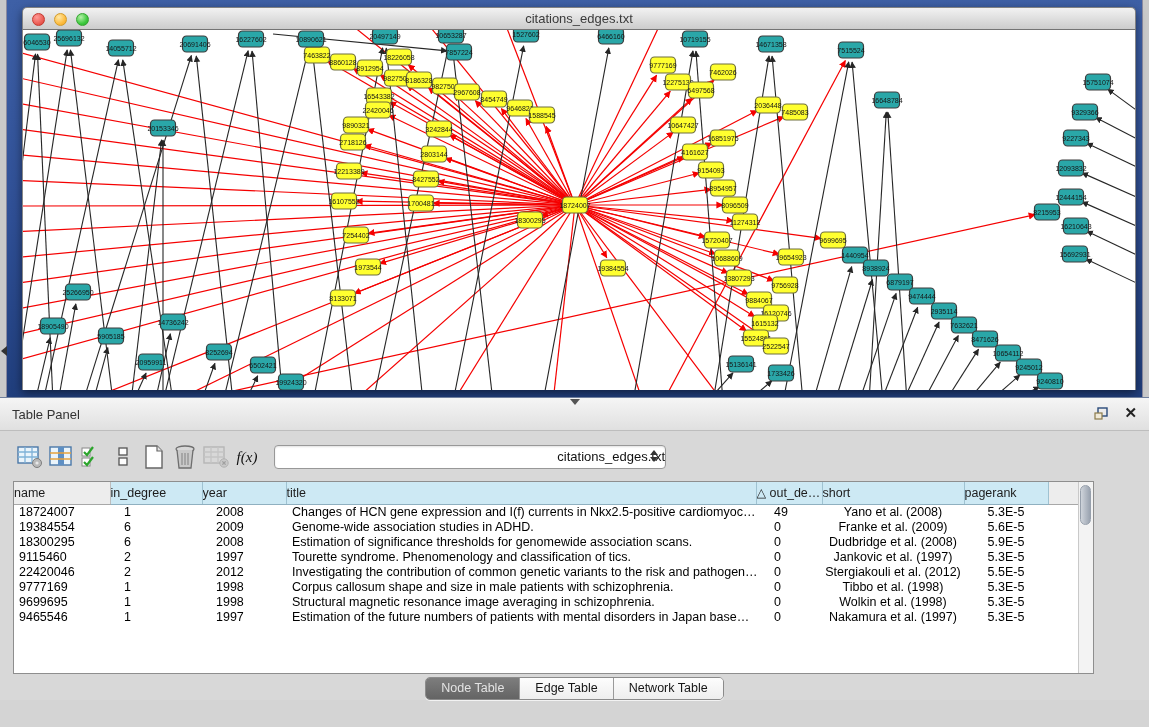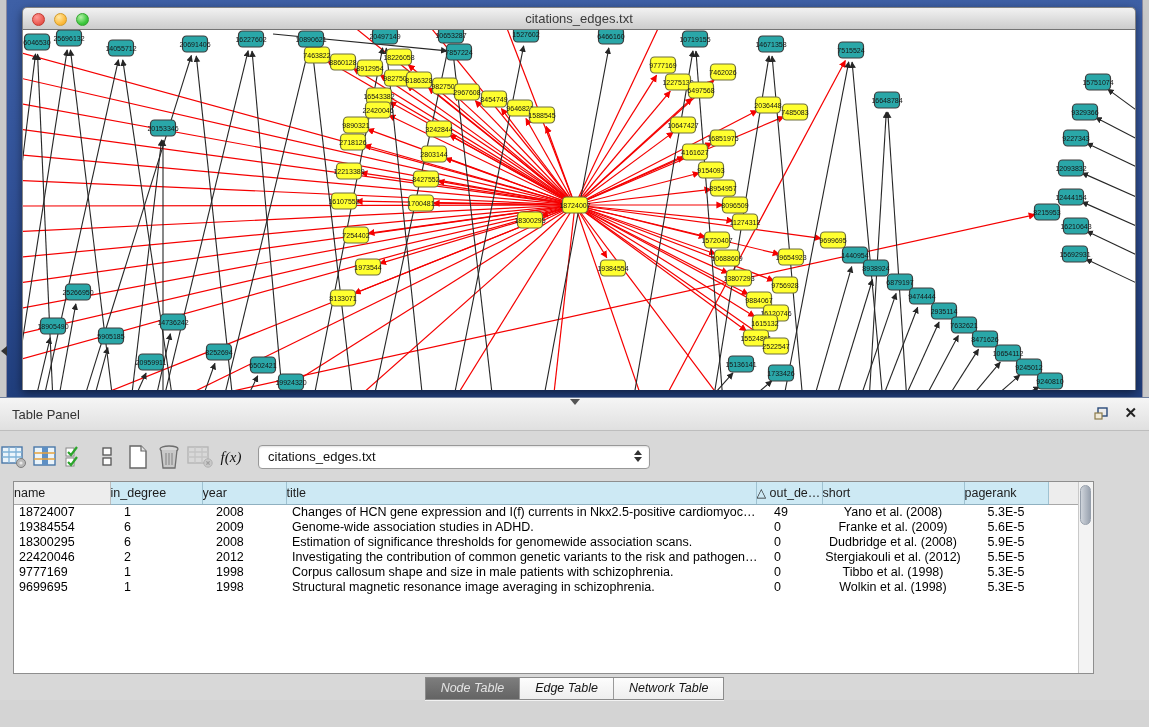--- a/index.html
+++ b/index.html
@@ -37,21 +37,21 @@
   
   .tp-header { position:absolute; left:0; top:397px; width:1149px; height:34px;
                background:linear-gradient(#f5f5f5,#e0e0e0); border-top:1px solid #6f7f9d; border-bottom:1px solid #bdbdbd; }
   .tp-title { position:absolute; left:12px; top:9px; font-size:13px; color:#333; }
   .splitter-tri { position:absolute; left:570px; top:1px; width:0; height:0;
                   border-left:5px solid transparent; border-right:5px solid transparent; border-top:6px solid #555; }
   .float-btn { position:absolute; right:38px; top:8px; width:18px; height:16px; cursor:default; }
   .close-btn { position:absolute; right:12px; top:6px; font-size:15px; font-weight:bold; color:#222; cursor:default; }
 
   .tp-body { position:absolute; left:0; top:431px; width:1149px; height:269px; background:#d8d8d8; }
-  .toolbar { position:absolute; left:0; top:8px; height:36px; display:flex; align-items:center; gap:3px; }
+  .toolbar { position:absolute; left:16px; top:8px; height:36px; display:flex; align-items:center; gap:3px;text-align:right; }
   .tool { width:28px; height:28px; display:flex; align-items:center; justify-content:center; }
   .fx { font-family:"Liberation Serif", serif; font-style:italic; font-size:15px; color:#111; }
   .combo { position:relative; margin-left:10px; width:392px; height:24px; background:#fff; border:1px solid #989898;
            border-radius:4px; font-size:13px; color:#111; line-height:22px; padding-left:9px;
            box-shadow:inset 0 1px 2px rgba(0,0,0,.12); }
   .combo-arrows { position:absolute; right:7px; top:4px; display:flex; flex-direction:column; gap:2px; }
   .combo-arrows i { width:0; height:0; border-left:4px solid transparent; border-right:4px solid transparent; display:block; }
   .combo-arrows i.up { border-bottom:5px solid #333; }
   .combo-arrows i.down { border-top:5px solid #333; }
 
@@ -61,21 +61,21 @@
                         font-weight:normal; font-size:12.5px; color:#1c1c1c; text-align:left; overflow:hidden; white-space:nowrap; }
   table.node-table th.plain { background:#ededed; border-right:1px solid #bdbdbd; border-bottom:1px solid #a8a8a8; }
   table.node-table td { height:15px; font-size:12.5px; color:#000; white-space:nowrap; overflow:hidden; }
   td.al5 { padding-left:5px; } td.al14 { padding-left:14px; } td.al6 { padding-left:6px; } td.al18 { padding-left:18px; }
   td.ctr { text-align:center; }
   .vscroll { position:absolute; right:0; top:0; bottom:0; width:15px; background:#f3f3f3; border-left:1px solid #c9c9c9; }
   .vthumb { position:absolute; left:1px; top:3px; width:11px; height:40px; border-radius:6px;
             background:linear-gradient(90deg,#cfd4db,#9aa3b0); border:1px solid #97a0ac; }
 
   .tabs { position:absolute; left:0; width:1149px; top:246px; text-align:center; }
-  .tab-group { display:inline-flex; border:1px solid #8b8b8b; border-radius:0; overflow:hidden; box-shadow:0 1px 0 rgba(255,255,255,.7);font-style:italic; }
+  .tab-group { display:inline-flex; border:1px solid #8b8b8b; border-radius:5px; overflow:hidden; box-shadow:0 1px 0 rgba(255,255,255,.7); }
   .tab { padding:3px 15px 4px; font-size:12.5px; color:#161616; background:linear-gradient(#fdfdfd,#eeeeee);
          border-right:1px solid #9a9a9a; cursor:default; }
   .tab:last-child { border-right:none; }
   .tab.selected { background:linear-gradient(#7d7d7d,#646464); color:#e3e3e3; }
 
   .statusbar { position:absolute; left:0; bottom:0; width:1149px; height:27px;
                background:linear-gradient(#efefef,#d3d3d3); border-top:1px solid #9e9e9e; }
   .memory-label { position:absolute; right:40px; top:7px; font-size:12px; color:#222; }
   .memory-dot { position:absolute; right:16px; top:5px; width:15px; height:15px; border-radius:50%;
                 background:radial-gradient(circle at 35% 30%, #a9e78f, #52bf3d 65%, #3da32c); border:1px solid #4f9a3c; }
@@ -754,20 +754,30 @@
               <td class="al5">18300295</td>
               <td class="al14">6</td>
               <td class="al14">2008</td>
               <td class="al6">Estimation of significance thresholds for genomewide association scans.</td>
               <td class="al18">0</td>
               <td class="ctr">Dudbridge et al. (2008)</td>
               <td class="ctr">5.9E-5</td>
               <td></td>
             </tr>
             <tr>
+              <td class="al5">9115460</td>
+              <td class="al14">2</td>
+              <td class="al14">1997</td>
+              <td class="al6">Tourette syndrome. Phenomenology and classification of tics.</td>
+              <td class="al18">0</td>
+              <td class="ctr">Jankovic et al. (1997)</td>
+              <td class="ctr">5.3E-5</td>
+              <td></td>
+            </tr>
+            <tr>
               <td class="al5">22420046</td>
               <td class="al14">2</td>
               <td class="al14">2012</td>
               <td class="al6">Investigating the contribution of common genetic variants to the risk and pathogen…</td>
               <td class="al18">0</td>
               <td class="ctr">Stergiakouli et al. (2012)</td>
               <td class="ctr">5.5E-5</td>
               <td></td>
             </tr>
             <tr>
@@ -783,20 +793,30 @@
             <tr>
               <td class="al5">9699695</td>
               <td class="al14">1</td>
               <td class="al14">1998</td>
               <td class="al6">Structural magnetic resonance image averaging in schizophrenia.</td>
               <td class="al18">0</td>
               <td class="ctr">Wolkin et al. (1998)</td>
               <td class="ctr">5.3E-5</td>
               <td></td>
             </tr>
+            <tr>
+              <td class="al5">9465546</td>
+              <td class="al14">1</td>
+              <td class="al14">1997</td>
+              <td class="al6">Estimation of the future numbers of patients with mental disorders in Japan base…</td>
+              <td class="al18">0</td>
+              <td class="ctr">Nakamura et al. (1997)</td>
+              <td class="ctr">5.3E-5</td>
+              <td></td>
+            </tr>
           </tbody>
       </table>
       <div class="vscroll">
         <div class="vthumb"></div>
       </div>
     </div>
 
     <div class="tabs">
       <span class="tab-group" id="tab-group">
           <span class="tab selected">Node Table</span>

